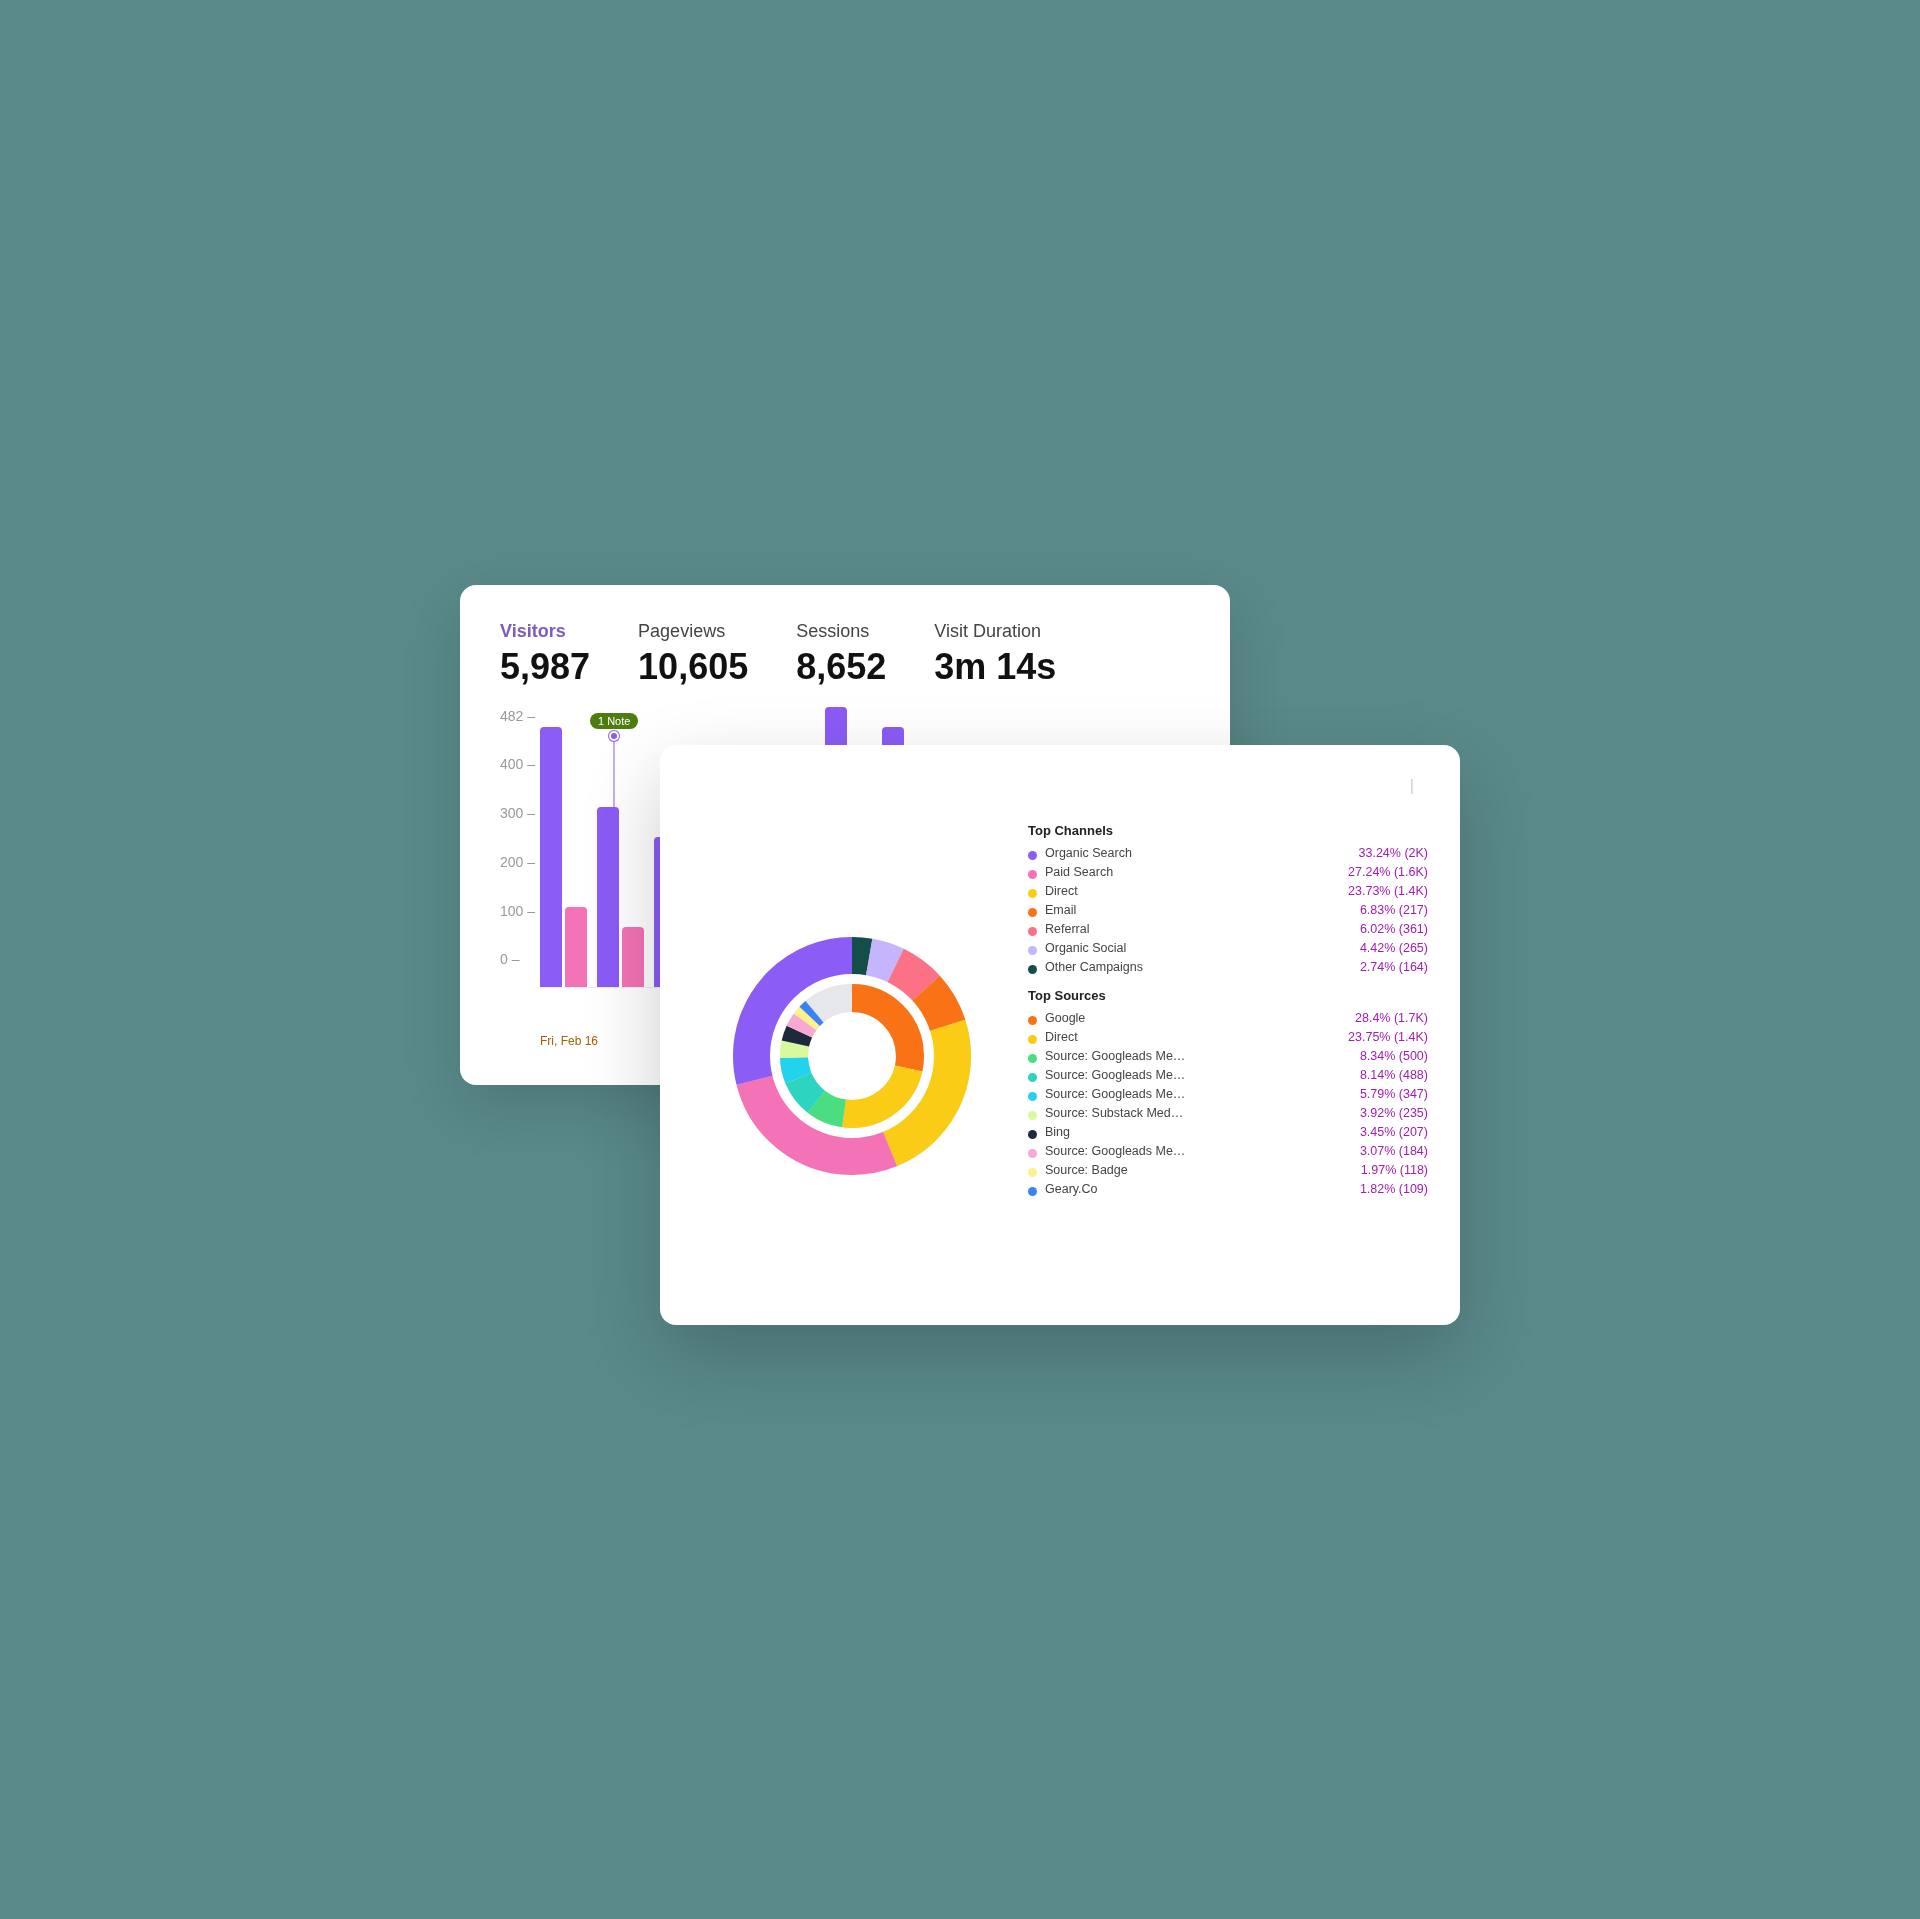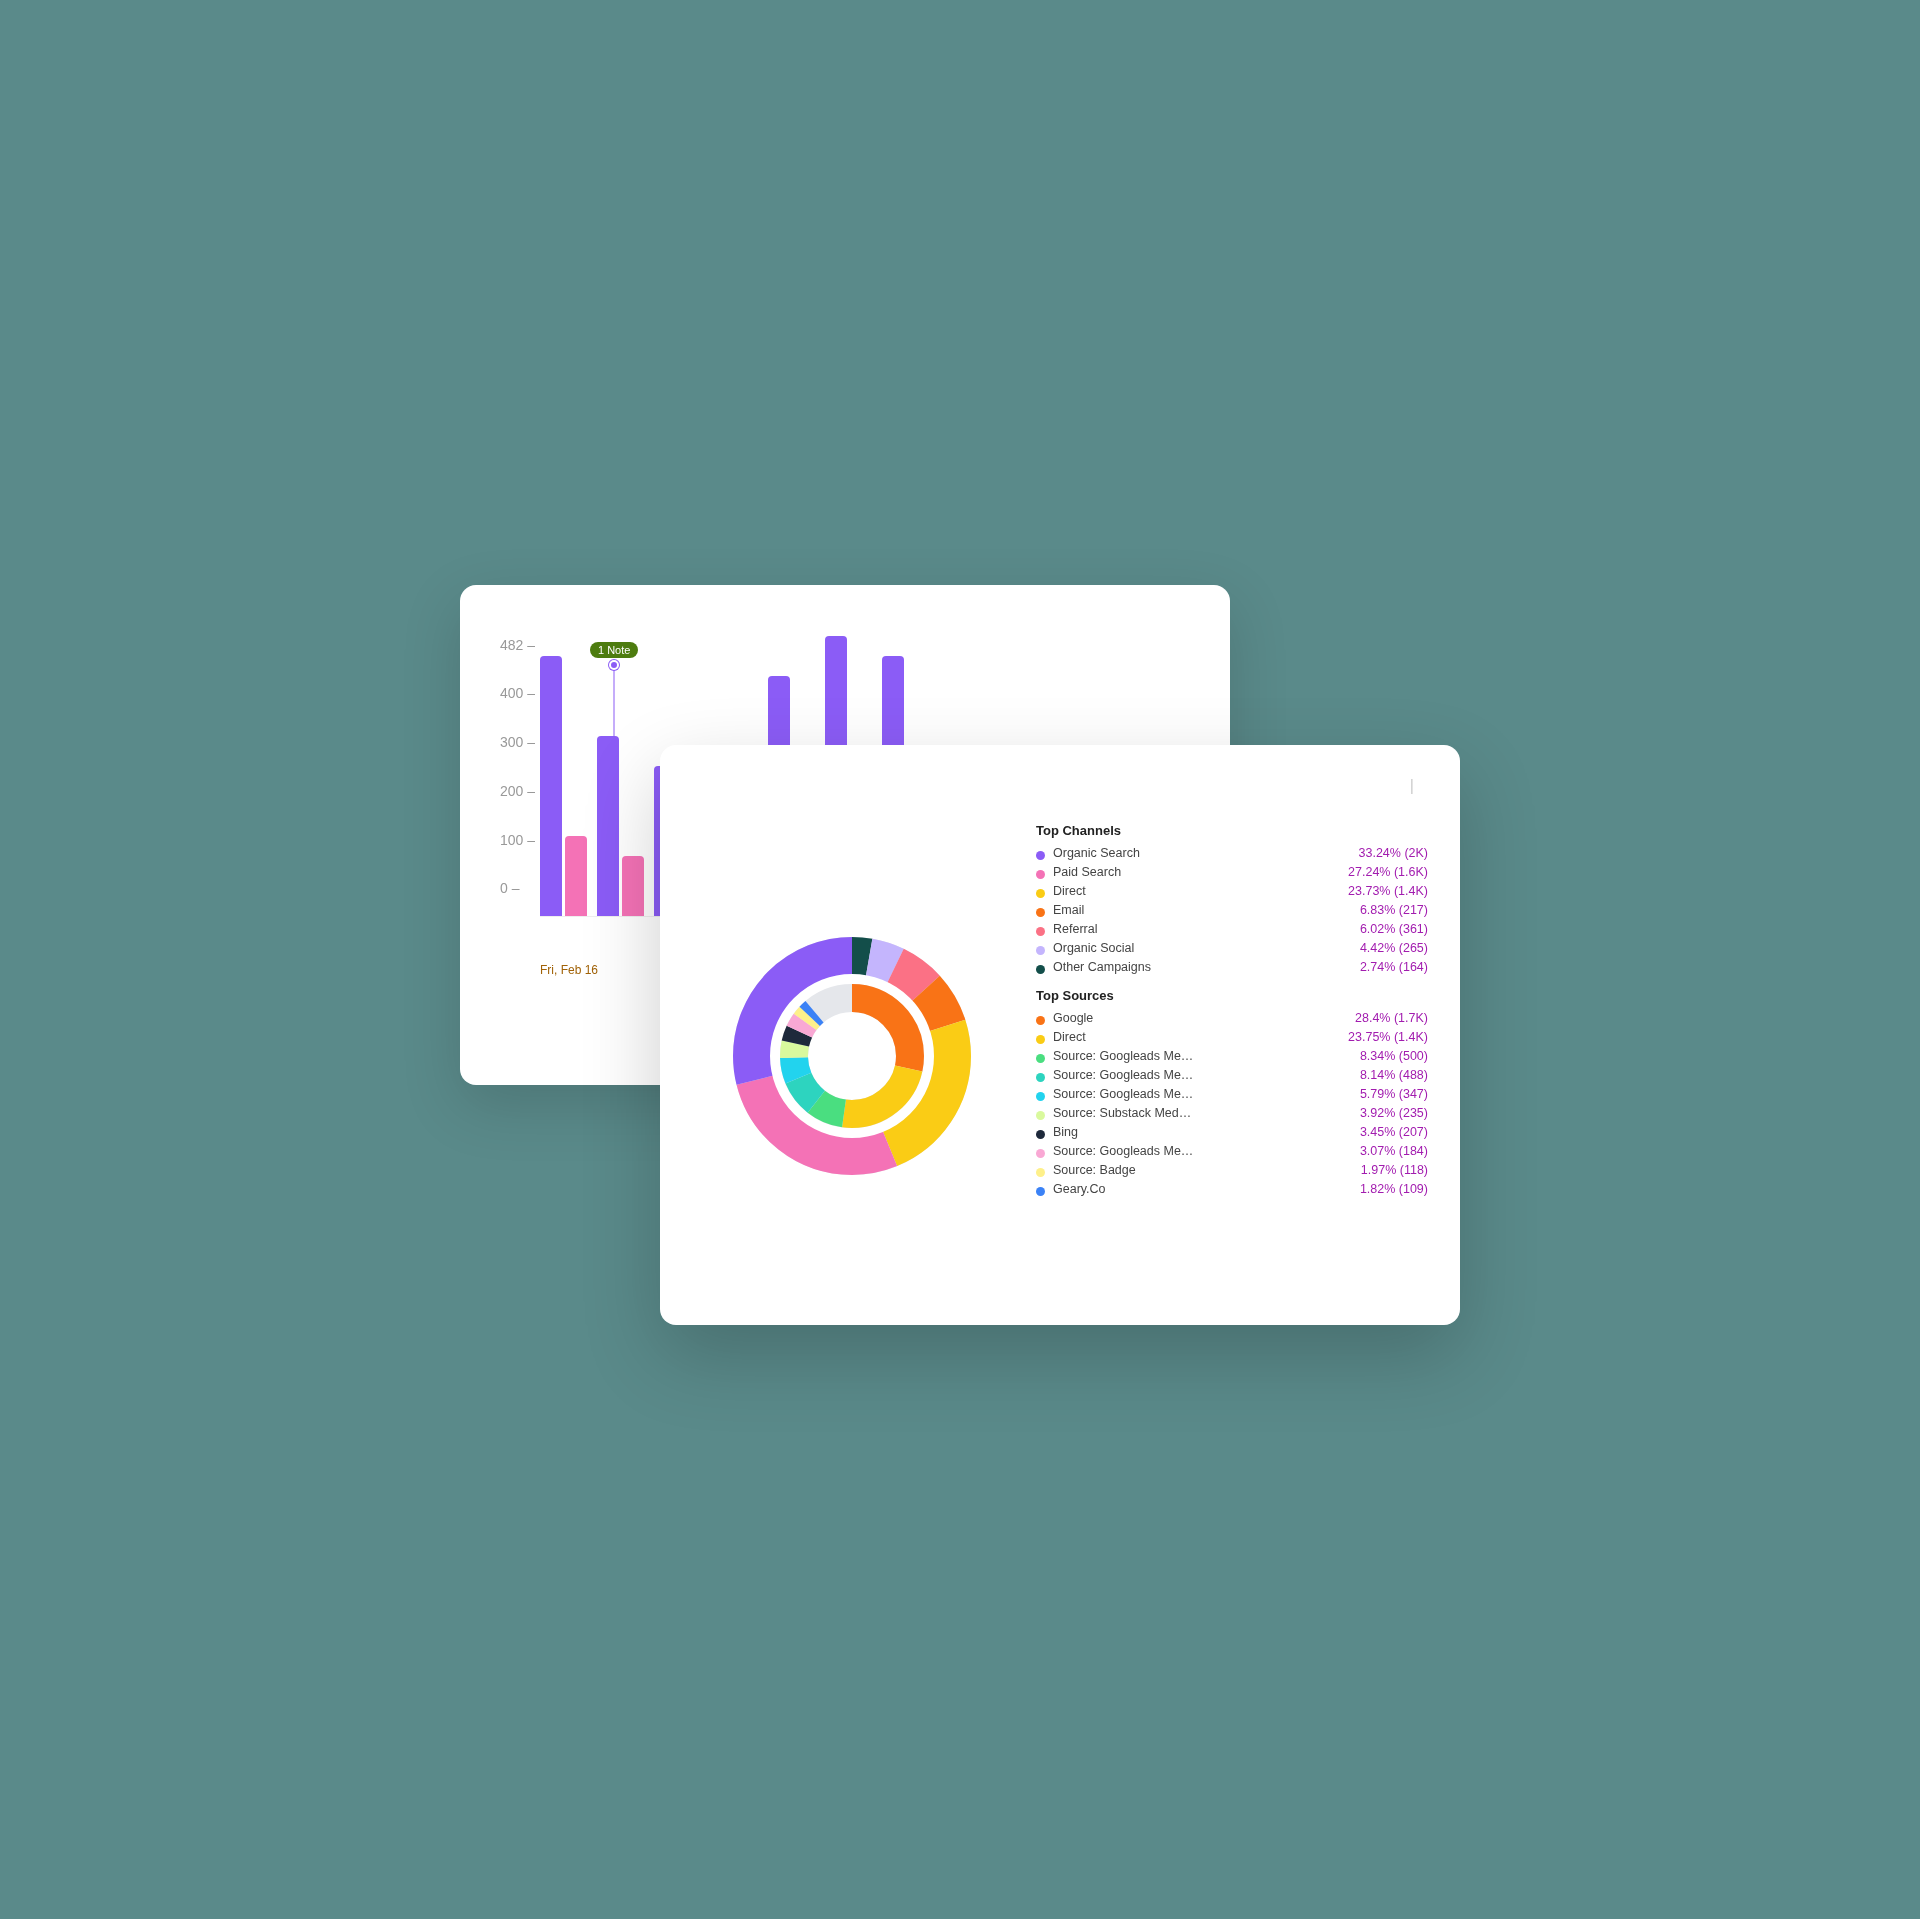--- a/index.html
+++ b/index.html
@@ -173,21 +173,21 @@
     .nav-channel {
       display: flex;
       align-items: center;
       gap: 4px;
       font-size: 14px;
       color: #444;
       cursor: pointer;
     }
     .card-body {
       display: flex;
-      gap: 24px;
+      gap: 16px;
       flex: 1;
     }
     
     .donut-area {
       width: 320px;
       flex-shrink: 0;
       display: flex;
       align-items: center;
       justify-content: center;
     }
@@ -233,20 +233,39 @@
     .legend-section-gap {
       margin-top: 14px;
     }
   </style>
 </head>
 <body>
 
 <div class="scene">
 
   <div class="card-back">
+    <div class="stats-row">
+
+    <div class="stat-item">
+          <div class="stat-label accent">Visitors</div>
+          <div class="stat-value">5,987</div>
+        </div>
+        <div class="stat-item">
+          <div class="stat-label">Pageviews</div>
+          <div class="stat-value">10,605</div>
+        </div>
+        <div class="stat-item">
+          <div class="stat-label">Sessions</div>
+          <div class="stat-value">8,652</div>
+        </div>
+        <div class="stat-item">
+          <div class="stat-label">Visit Duration</div>
+          <div class="stat-value">3m 14s</div>
+        </div>
+      </div>
     <div class="chart-area">
       <div class="y-axis-labels">
       <div>482 –</div>
           <div>400 –</div>
           <div>300 –</div>
           <div>200 –</div>
           <div>100 –</div>
           <div>0 –</div>
         </div>
       <div class="bars-container">

